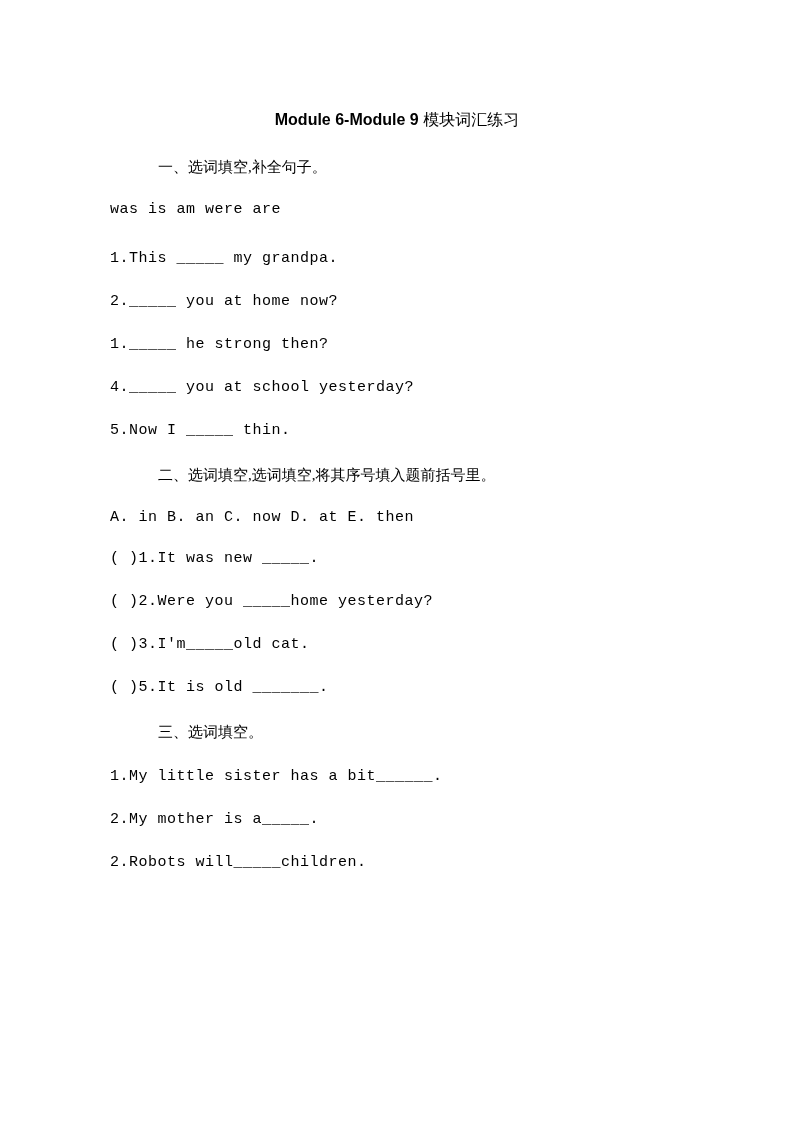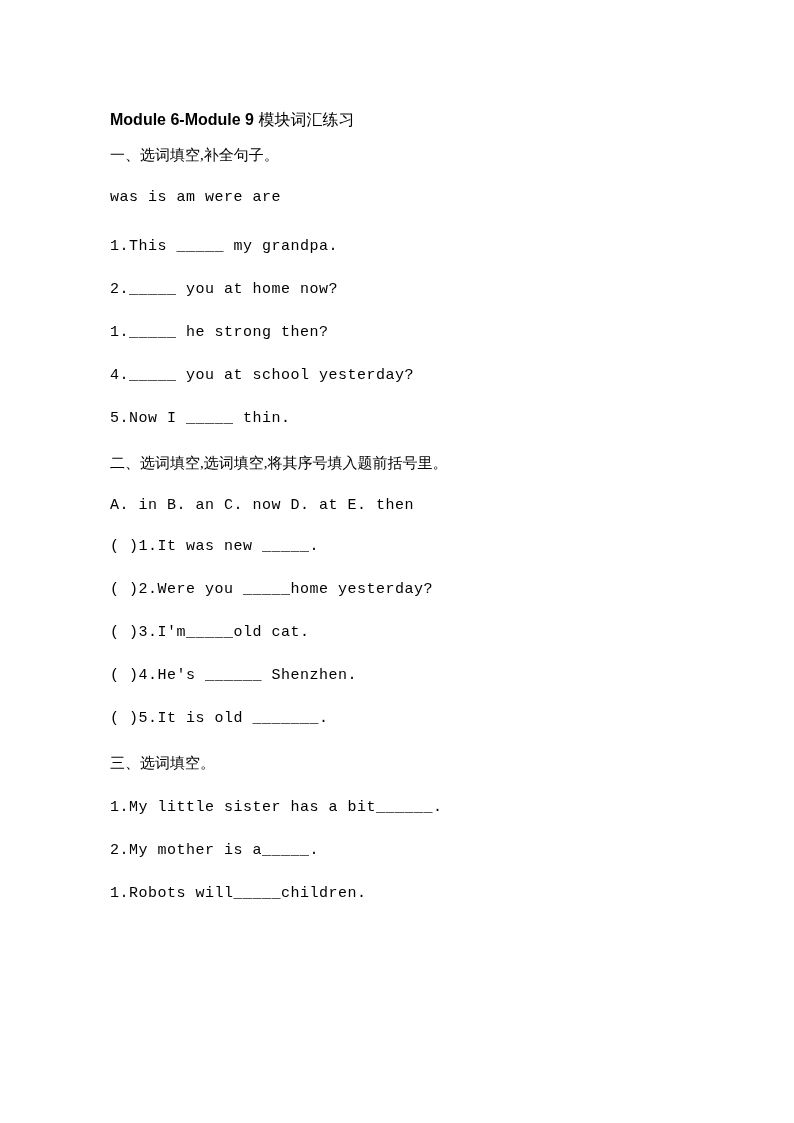--- a/index.html
+++ b/index.html
@@ -11,37 +11,38 @@
       width: 794px;
       height: 1123px;
       background: #ffffff;
       font-family: "SimSun", "宋体", serif;
       position: relative;
     }
     .page {
       padding: 110px 110px 50px 110px;
     }
     .title {
-      text-align: left;
+      text-align: center;
       font-size: 16px;
-      margin-bottom: 12px;
+      margin-bottom: 24px;
       font-family: Arial, "SimSun", sans-serif;
     }
     .title .en {
       font-family: Arial, sans-serif;
       font-weight: bold;
     }
     .title .cn {
       font-family: "SimSun", "宋体", serif;
     }
     .section-head {
       font-size: 15px;
       font-family: "SimSun", "宋体", serif;
       margin-bottom: 22px;
       line-height: 1.6;
+      margin-left: 48px;
     }
     .wordbank {
       font-size: 15px;
       font-family: "Courier New", "SimSun", monospace;
       margin-bottom: 30px;
       letter-spacing: 0.5px;
     }
     .wordbank2 {
       font-size: 15px;
       font-family: "Courier New", "SimSun", monospace;
@@ -70,20 +71,19 @@
   <div class="item">2._____ you at home now?</div>
   <div class="item">1._____ he strong then?</div>
   <div class="item">4._____  you at school yesterday?</div>
   <div class="item">5.Now I _____ thin.</div>
 
   <div class="section-head">二、选词填空,选词填空,将其序号填入题前括号里。</div>
   <div class="wordbank2">A. in B. an C. now  D. at E. then</div>
   <div class="item">( )1.It was new _____.</div>
   <div class="item">( )2.Were you _____home yesterday?</div>
   <div class="item">( )3.I'm_____old cat.</div>
-  <div class="item">( )4.He's ______ Shenzhen.</div>
   <div class="item">( )5.It is old _______.</div>
 
   <div class="section-head">三、选词填空。</div>
   <div class="item">1.My little sister has a bit______.</div>
   <div class="item">2.My mother is a_____.</div>
-  <div class="item">1.Robots will_____children.</div>
+  <div class="item">2.Robots will_____children.</div>
 </div>
 
 </body></html>

